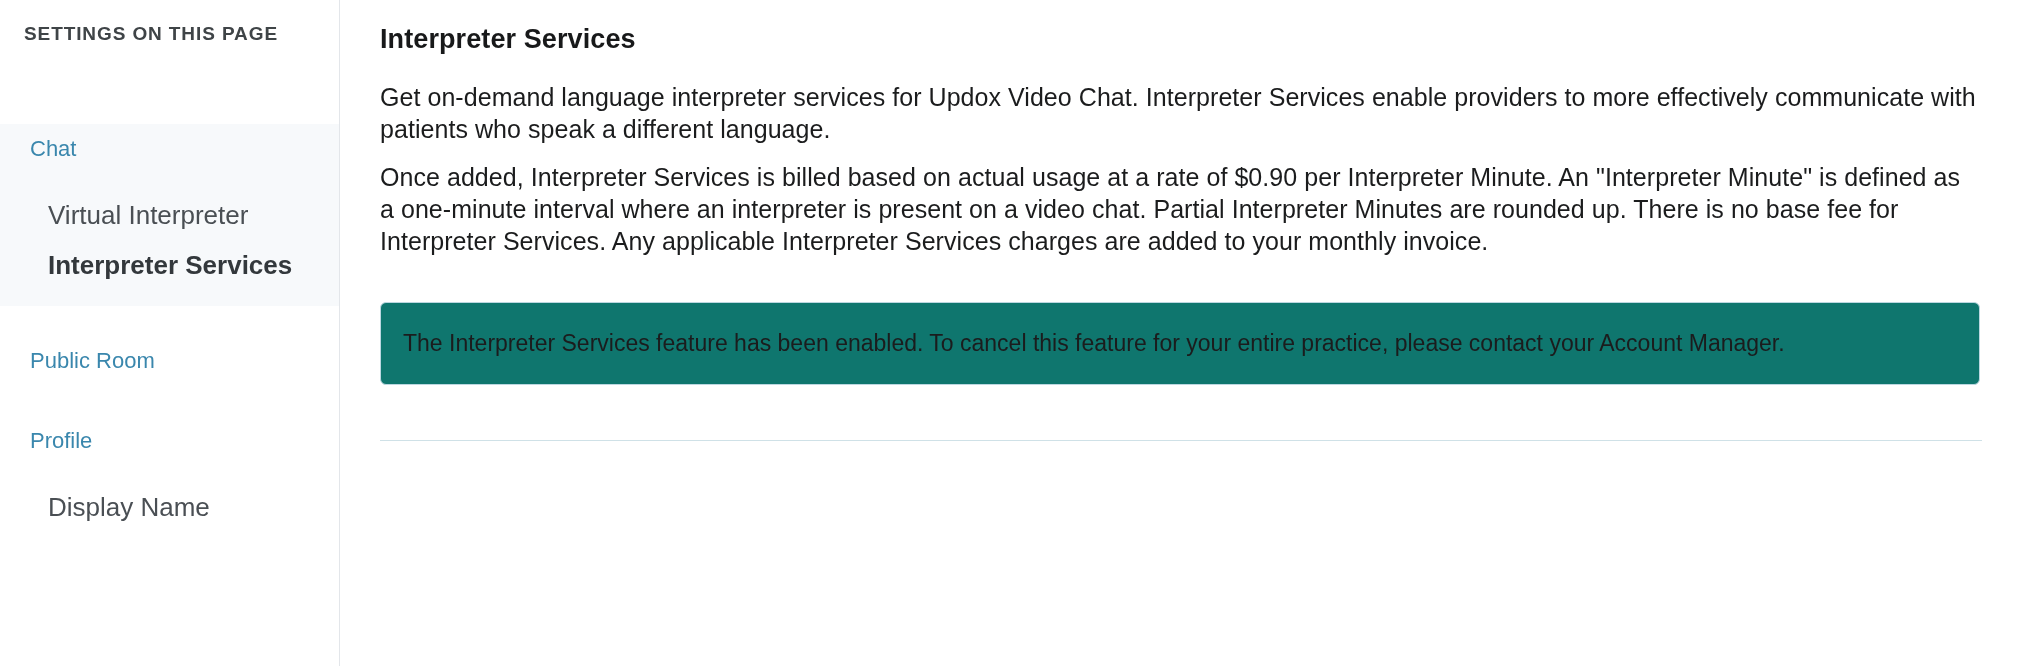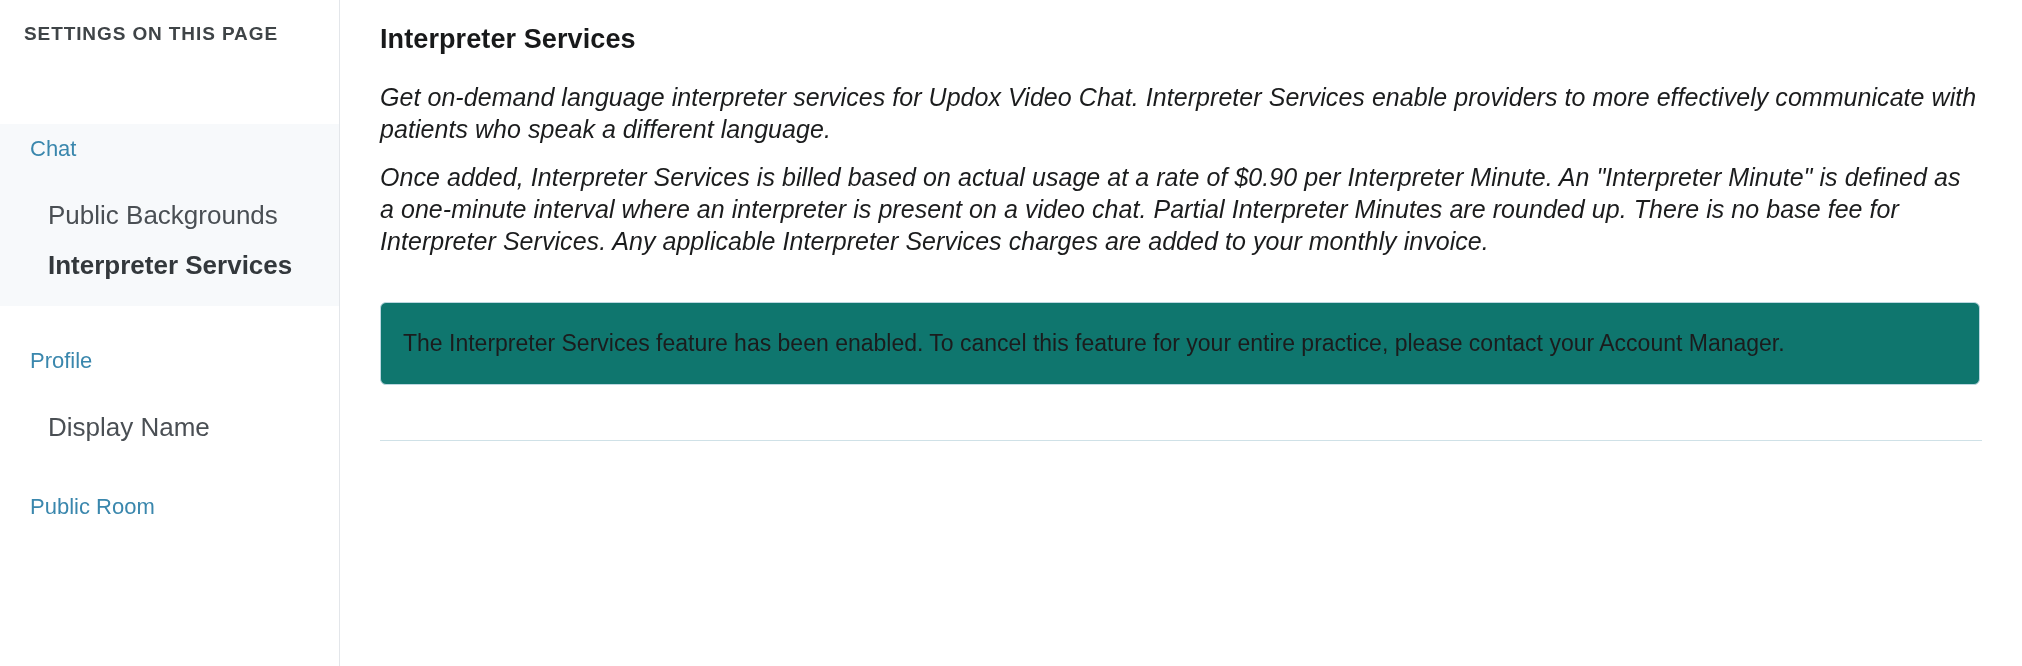--- a/index.html
+++ b/index.html
@@ -90,21 +90,20 @@
     line-height: 34px;
     letter-spacing: 0.1px;
   }
   .body-para {
     font-size: 25px;
     color: #1b1c1d;
     line-height: 32px;
     margin: 25px 0 0 0;
     max-width: 1600px;
     letter-spacing: 0.05px;
-    font-style: italic;
   }
   .body-para.second {
     margin-top: 16px;
   }
   .alert-box {
     margin-top: 45px;
     margin-right: 2px;
     background: #0f766e;
     border: 1px solid #bcd7e0;
     border-radius: 6px;
@@ -130,35 +129,35 @@
 <div class="page">
 
   <aside class="sidebar">
     <div class="sidebar-heading">SETTINGS ON THIS PAGE</div>
 
     <div class="nav-group-gap"></div>
 
     <div class="nav-group active">
       <a class="nav-section-link">Chat</a>
       <div class="nav-spacer-sm"></div>
-      <a class="nav-sub-link">Public Backgrounds</a>
+      <a class="nav-sub-link">Virtual Interpreter</a>
       <a class="nav-sub-link current">Interpreter Services</a>
       <div class="nav-spacer-sm"></div>
+    </div>
+
+    <div class="nav-group">
+      <div class="nav-spacer-md"></div>
+      <a class="nav-section-link">Public Room</a>
     </div>
 
     <div class="nav-group">
       <div class="nav-spacer-md"></div>
       <a class="nav-section-link">Profile</a>
       <div class="nav-spacer-sm"></div>
       <a class="nav-sub-link">Display Name</a>
-    </div>
-
-    <div class="nav-group">
-      <div class="nav-spacer-md"></div>
-      <a class="nav-section-link">Public Room</a>
     </div>
   </aside>
 
   <main class="main">
     <h1 class="main-title">Interpreter Services</h1>
 
     <p class="body-para">Get on-demand language interpreter services for Updox Video Chat. Interpreter Services enable providers to more effectively communicate with patients who speak a different language.</p>
 
     <p class="body-para second">Once added, Interpreter Services is billed based on actual usage at a rate of $0.90 per Interpreter Minute. An "Interpreter Minute" is defined as a one-minute interval where an interpreter is present on a video chat. Partial Interpreter Minutes are rounded up. There is no base fee for Interpreter Services. Any applicable Interpreter Services charges are added to your monthly invoice.</p>
 

